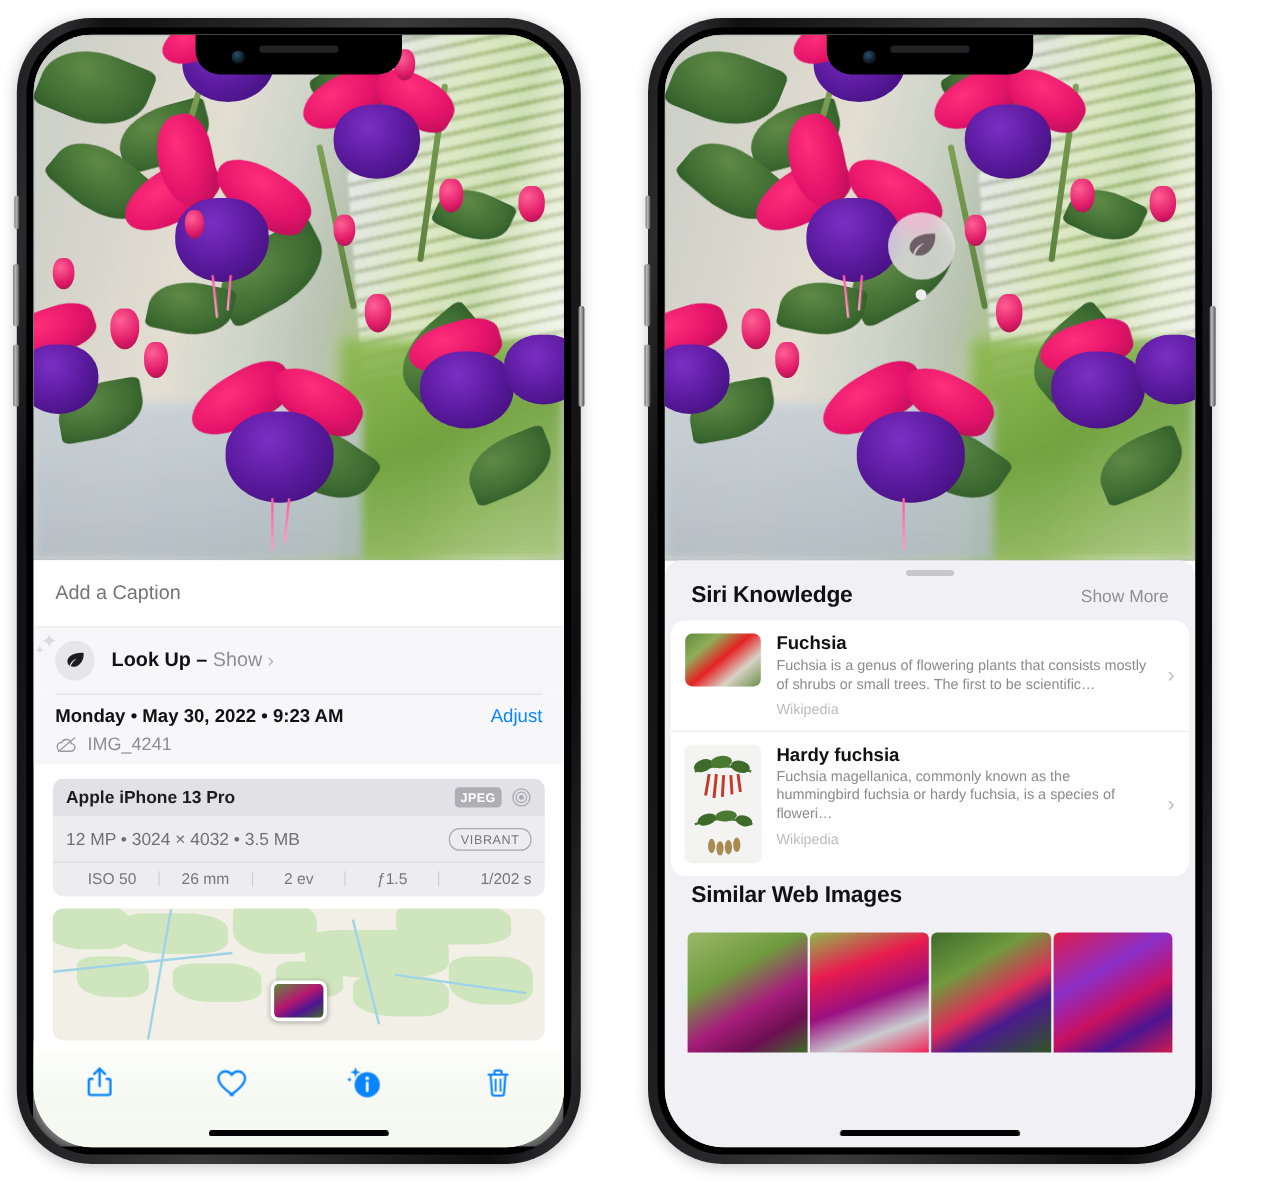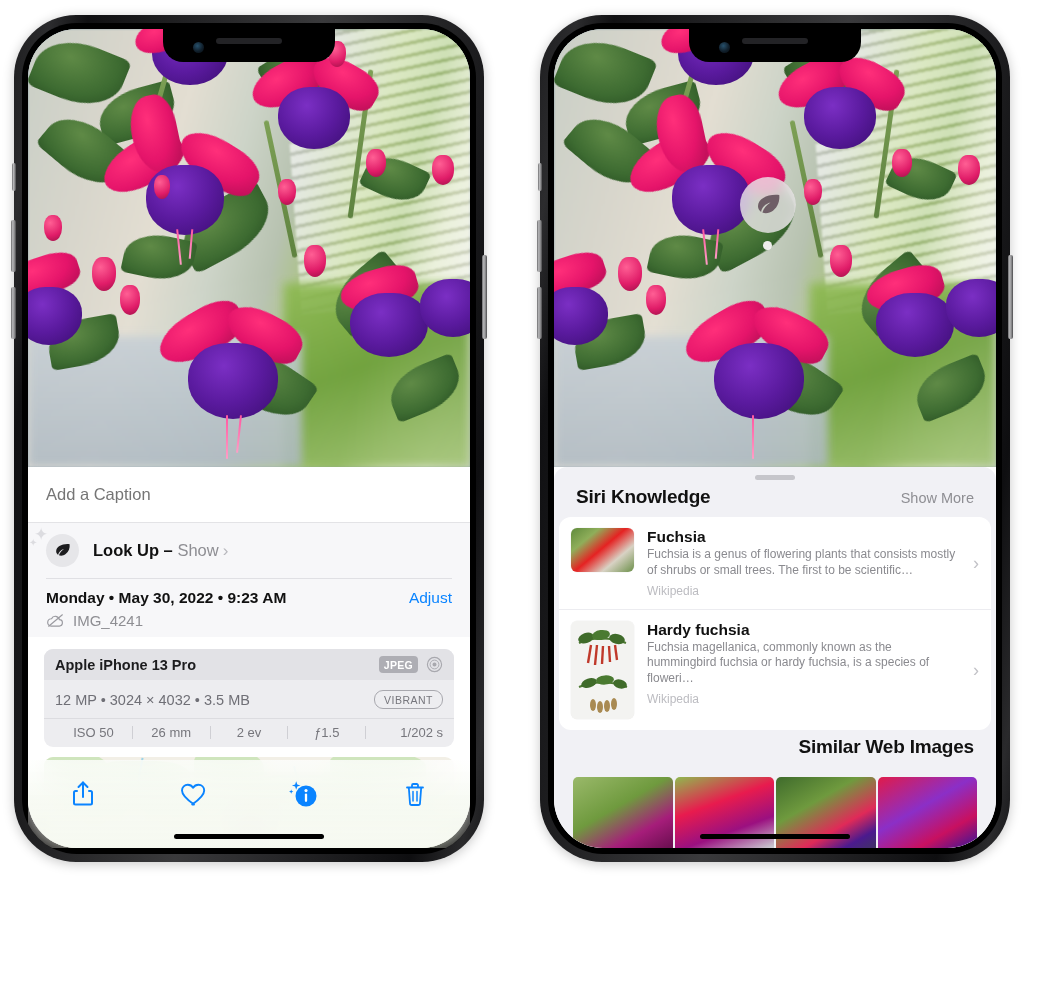--- a/index.html
+++ b/index.html
@@ -7,21 +7,21 @@
     width: 1055px; height: 985px;
     background: #ffffff;
     font-family: "Liberation Sans", sans-serif;
     overflow: hidden;
     position: relative;
   }
 
   
   .phone {
     position: absolute;
-    width: 470px; height: 847px;
+    width: 470px; height: 955px;
     top: 15px;
     border-radius: 62px;
     background: linear-gradient(100deg,#1d1d1f 0%,#2c2c2e 6%,#101012 12%,#3a3a3c 50%,#0e0e10 88%,#2a2a2c 96%,#171719 100%);
     padding: 8px;
     box-shadow: 0 2px 12px rgba(0,0,0,0.22);
   }
   .phone-left { left: 14px; }
   .phone-right { left: 540px; }
 
   .bezel {
@@ -674,21 +674,21 @@
             </div>
             <div class="ktext">
               <div class="ktitle">Hardy fuchsia</div>
               <div class="kdesc">Fuchsia magellanica, commonly known as the hummingbird fuchsia or hardy fuchsia, is a species of floweri…</div>
               <div class="ksrc">Wikipedia</div>
             </div>
             <span class="kchev">›</span>
           </div>
         </div>
 
-        <div class="sec-head" style="justify-content:flex-end;">
+        <div class="sec-head" style="">
           <span class="sec-title">Similar Web Images</span>
         </div>
 
         <div class="sim-strip">
           <div class="sim-img t1"></div>
           <div class="sim-img t2"></div>
           <div class="sim-img t3"></div>
           <div class="sim-img t4"></div>
         </div>
 

